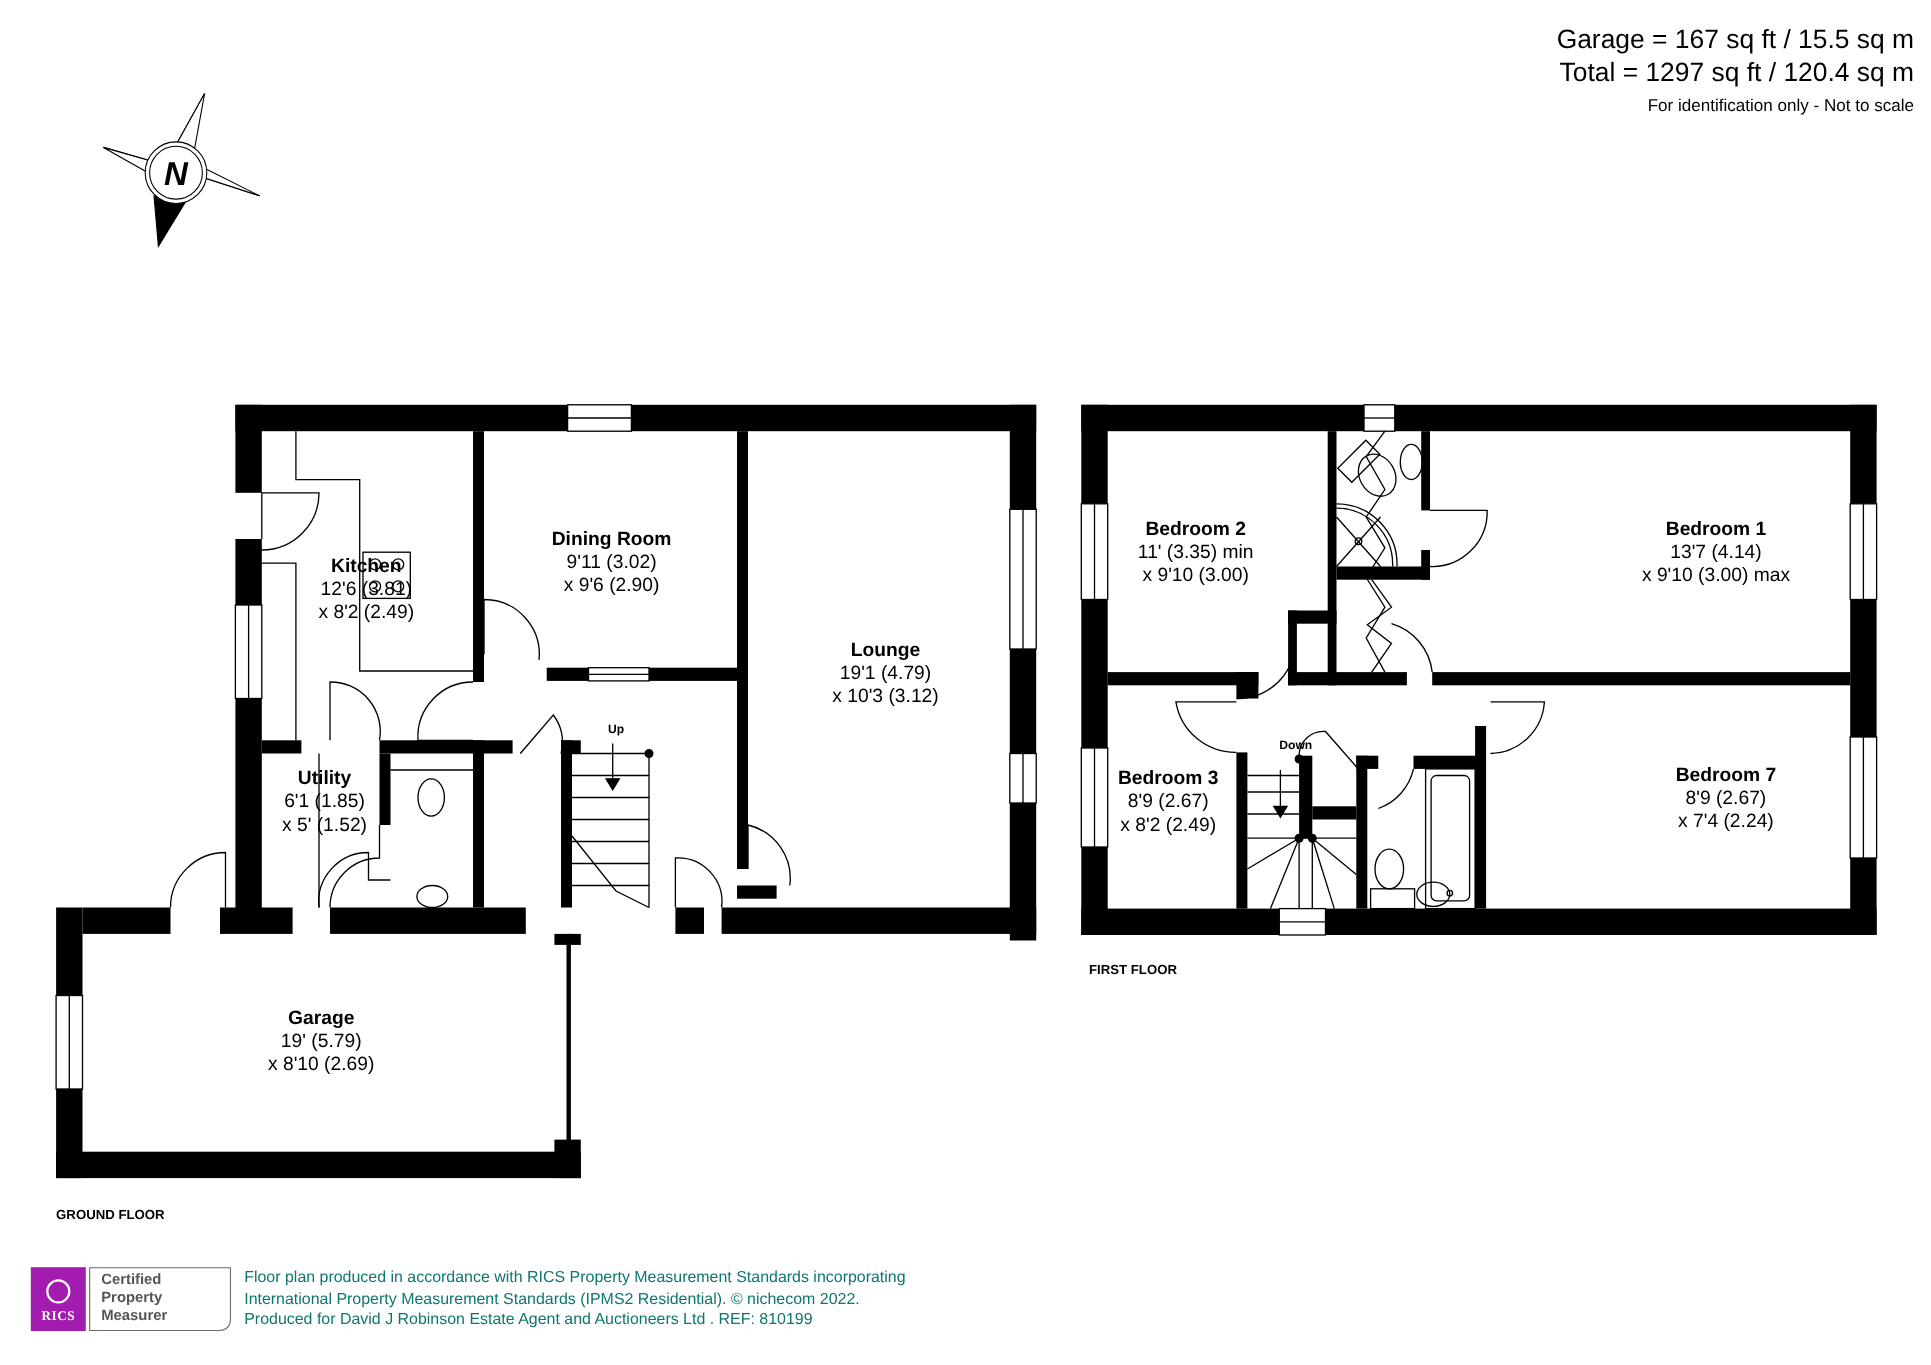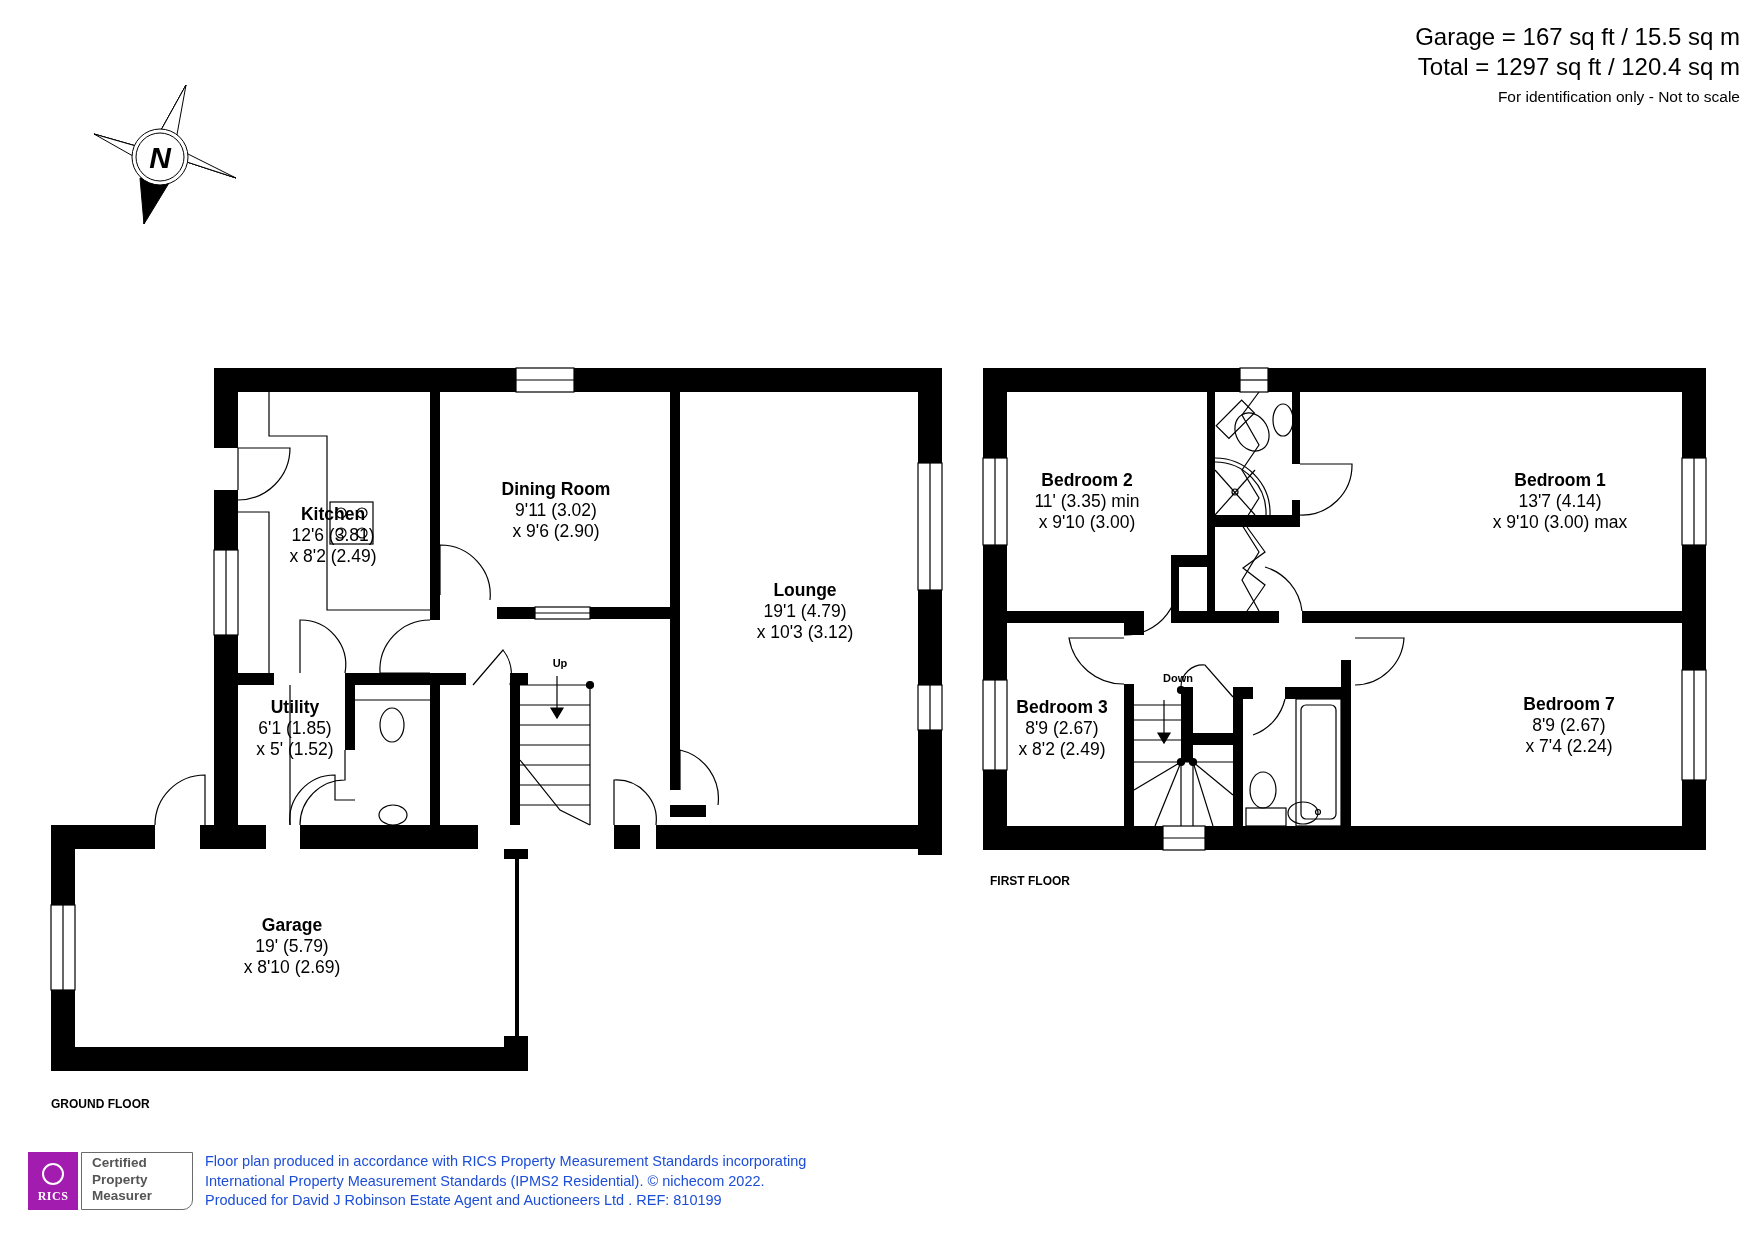--- a/index.html
+++ b/index.html
@@ -13,23 +13,23 @@
   .room .name { font-weight:bold; font-size:17.5px; line-height:21px; }
   .room .dim { font-size:17.5px; line-height:21px; }
   .stair-label { position:absolute; font-weight:bold; font-size:11px; transform:translate(-50%,0); }
   .floor-label { position:absolute; font-weight:bold; font-size:12px; }
   .footer { position:absolute; left:28px; top:1152px; display:flex; align-items:stretch; }
   .rics-badge { display:flex; height:58px; }
   .rics-logo { width:50px; background:#a21caf; color:#fff; display:flex; flex-direction:column;
                align-items:center; justify-content:flex-end; padding-bottom:6px; box-sizing:border-box; }
   .rics-logo .lion { width:22px; height:22px; border-radius:50%; border:2px solid #fff; margin-bottom:4px; box-sizing:border-box; }
   .rics-logo .rics-text { font-family:"Liberation Serif", serif; font-weight:bold; font-size:12px; letter-spacing:0.5px; }
-  .cert { margin-left:3px; width:112px; border:1.5px solid #6b6b6b; border-radius:0 0 10px 0; box-sizing:border-box;
+  .cert { margin-left:3px; width:129px; border:1.5px solid #6b6b6b; border-radius:0 0 10px 0; box-sizing:border-box;
           padding:2px 0 0 10px; color:#555; font-weight:bold; font-size:13.5px; line-height:16.5px; }
-  .footer-text { margin-left:12px; color:#1d4ed8; font-size:14.5px; line-height:19.5px; }
+  .footer-text { margin-left:12px; color:#0f766e; font-size:14.5px; line-height:19.5px; }
 </style>
 </head>
 <body>
 
 <div class="area-block">
   <div class="area-line">Garage = 167 sq ft / 15.5 sq m</div>
   <div class="area-line">Total = 1297 sq ft / 120.4 sq m</div>
   <div class="area-note">For identification only - Not to scale</div>
 </div>
 

